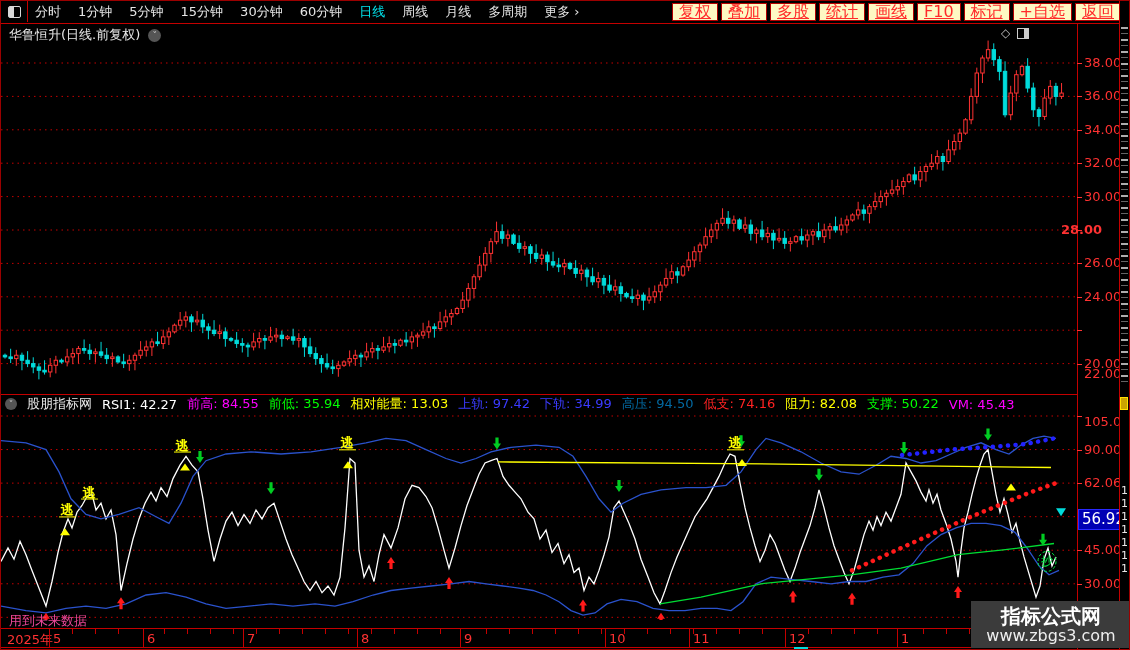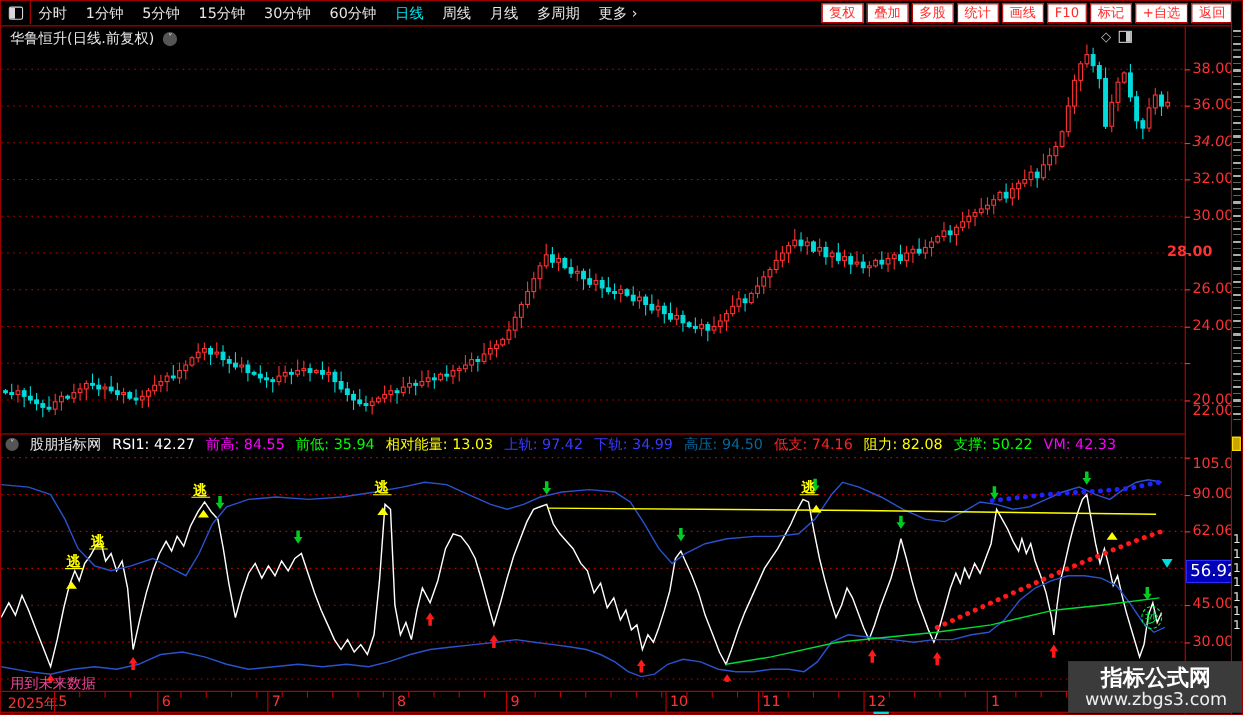--- a/index.html
+++ b/index.html
@@ -9,22 +9,22 @@
   
   .toolbar{position:absolute;left:0;top:0;width:1130px;height:22px;border-bottom:1px solid #c40000;}
   .tb-icon{position:absolute;left:0;top:0;width:26px;height:21px;border-right:1px solid #c40000;
            display:flex;align-items:center;justify-content:center;cursor:pointer;}
   .tb-icon span{display:block;width:13px;height:12px;border:1px solid #d8d8d8;box-sizing:border-box;
                 background:linear-gradient(90deg,#d8d8d8 0 45%,#000 45%);border-radius:2px;}
   .periods{position:absolute;left:34px;top:0;height:21px;display:flex;align-items:center;gap:17px;}
   .periods .p{color:#e6e6e6;font-size:13px;cursor:pointer;white-space:nowrap;}
   .periods .p.active{color:#00e5ee;}
   .tb-right{position:absolute;right:10px;top:2px;height:18px;display:flex;gap:3px;}
-  .tb-right .btn{border:1px solid #b40000;color:#ff2a2a;font-size:12px;line-height:15px;
-                 padding:0 6px;background:#ffffff;cursor:pointer;white-space:nowrap;}
+  .tb-right .btn{border:1px solid #b40000;color:#ff2a2a;font-size:16px;line-height:15px;
+                 padding:0 6px;background:#fef9c3;cursor:pointer;white-space:nowrap;text-decoration:underline;}
   
   .titlebar{position:absolute;left:8px;top:25px;color:#e8e8e8;font-size:13px;display:flex;align-items:center;gap:8px;z-index:5;}
   .circ{display:inline-flex;width:13px;height:13px;border-radius:50%;background:#555;color:#ccc;
         align-items:center;justify-content:center;font-size:9px;line-height:1;cursor:pointer;}
   .chart-icons{position:absolute;left:1000px;top:25px;z-index:5;display:flex;gap:7px;align-items:center;}
   .chart-icons .dia{color:#bbb;font-size:12px;}
   .chart-icons .pan{display:inline-block;width:12px;height:11px;border:1px solid #ccc;box-sizing:border-box;
         background:linear-gradient(90deg,transparent 0 60%,#ccc 60%);}
   svg{position:absolute;left:0;}
   #priceSvg{top:23px;}
@@ -505,21 +505,21 @@
   <span style="color: rgb(255, 255, 255);">RSI1: 42.27</span>
       <span style="color: rgb(255, 0, 255);">前高: 84.55</span>
       <span style="color: rgb(0, 255, 0);">前低: 35.94</span>
       <span style="color: rgb(255, 255, 0);">相对能量: 13.03</span>
       <span style="color: rgb(59, 59, 255);">上轨: 97.42</span>
       <span style="color: rgb(59, 59, 255);">下轨: 34.99</span>
       <span style="color: #0369a1;">高压: 94.50</span>
       <span style="color: rgb(255, 34, 34);">低支: 74.16</span>
       <span style="color: rgb(255, 255, 0);">阻力: 82.08</span>
       <span style="color: rgb(0, 255, 0);">支撑: 50.22</span>
-      <span style="color: rgb(255, 0, 255);">VM: 42.33</span>
+      <span style="color: rgb(255, 0, 255);">VM: 45.43</span>
     </div>
 
   <svg id="indSvg" width="1076" height="207" viewBox="0 0 1076 207">
       <line x1="0" y1="3" x2="1076" y2="3" stroke="#c40000" stroke-width="1" stroke-dasharray="1.5 4"></line>
       <line x1="0" y1="36.555" x2="1076" y2="36.555" stroke="#c40000" stroke-width="1" stroke-dasharray="1.5 4"></line>
       <line x1="0" y1="70.11" x2="1076" y2="70.11" stroke="#c40000" stroke-width="1" stroke-dasharray="1.5 4"></line>
       <line x1="0" y1="103.665" x2="1076" y2="103.665" stroke="#c40000" stroke-width="1" stroke-dasharray="1.5 4"></line>
       <line x1="0" y1="137.22" x2="1076" y2="137.22" stroke="#c40000" stroke-width="1" stroke-dasharray="1.5 4"></line>
       <line x1="0" y1="170.775" x2="1076" y2="170.775" stroke="#c40000" stroke-width="1" stroke-dasharray="1.5 4"></line>
       <line x1="0" y1="204.33" x2="1076" y2="204.33" stroke="#c40000" stroke-width="1" stroke-dasharray="1.5 4"></line>
@@ -687,21 +687,21 @@
 
   <div class="watermark">
     <div>指标公式网</div>
     <div class="wm2">www.zbgs3.com</div>
   </div>
 
 <div class="axis-label" style="left: 1083px; top: 54px;">38.00</div>
     <div class="tickdash" style="left: 1076px; top: 62px;"></div>
     <div class="axis-label" style="left: 1083px; top: 87.4px;">36.00</div>
     <div class="tickdash" style="left: 1076px; top: 95.4px;"></div>
-    <div class="axis-label" style="left: 1083px; top: 120.8px; font-style: italic;">34.00</div>
+    <div class="axis-label" style="left: 1083px; top: 120.8px;">34.00</div>
     <div class="tickdash" style="left: 1076px; top: 128.8px;"></div>
     <div class="axis-label" style="left: 1083px; top: 154.2px;">32.00</div>
     <div class="tickdash" style="left: 1076px; top: 162.2px;"></div>
     <div class="axis-label" style="left: 1083px; top: 187.6px;">30.00</div>
     <div class="tickdash" style="left: 1076px; top: 195.6px;"></div>
     <div class="axis-label" style="left: 1060px; top: 221px; font-weight: bold;">28.00</div>
     <div class="tickdash" style="left: 1076px; top: 229px;"></div>
     <div class="axis-label" style="left: 1083px; top: 254.4px;">26.00</div>
     <div class="tickdash" style="left: 1076px; top: 262.4px;"></div>
     <div class="axis-label" style="left: 1083px; top: 287.8px;">24.00</div>

